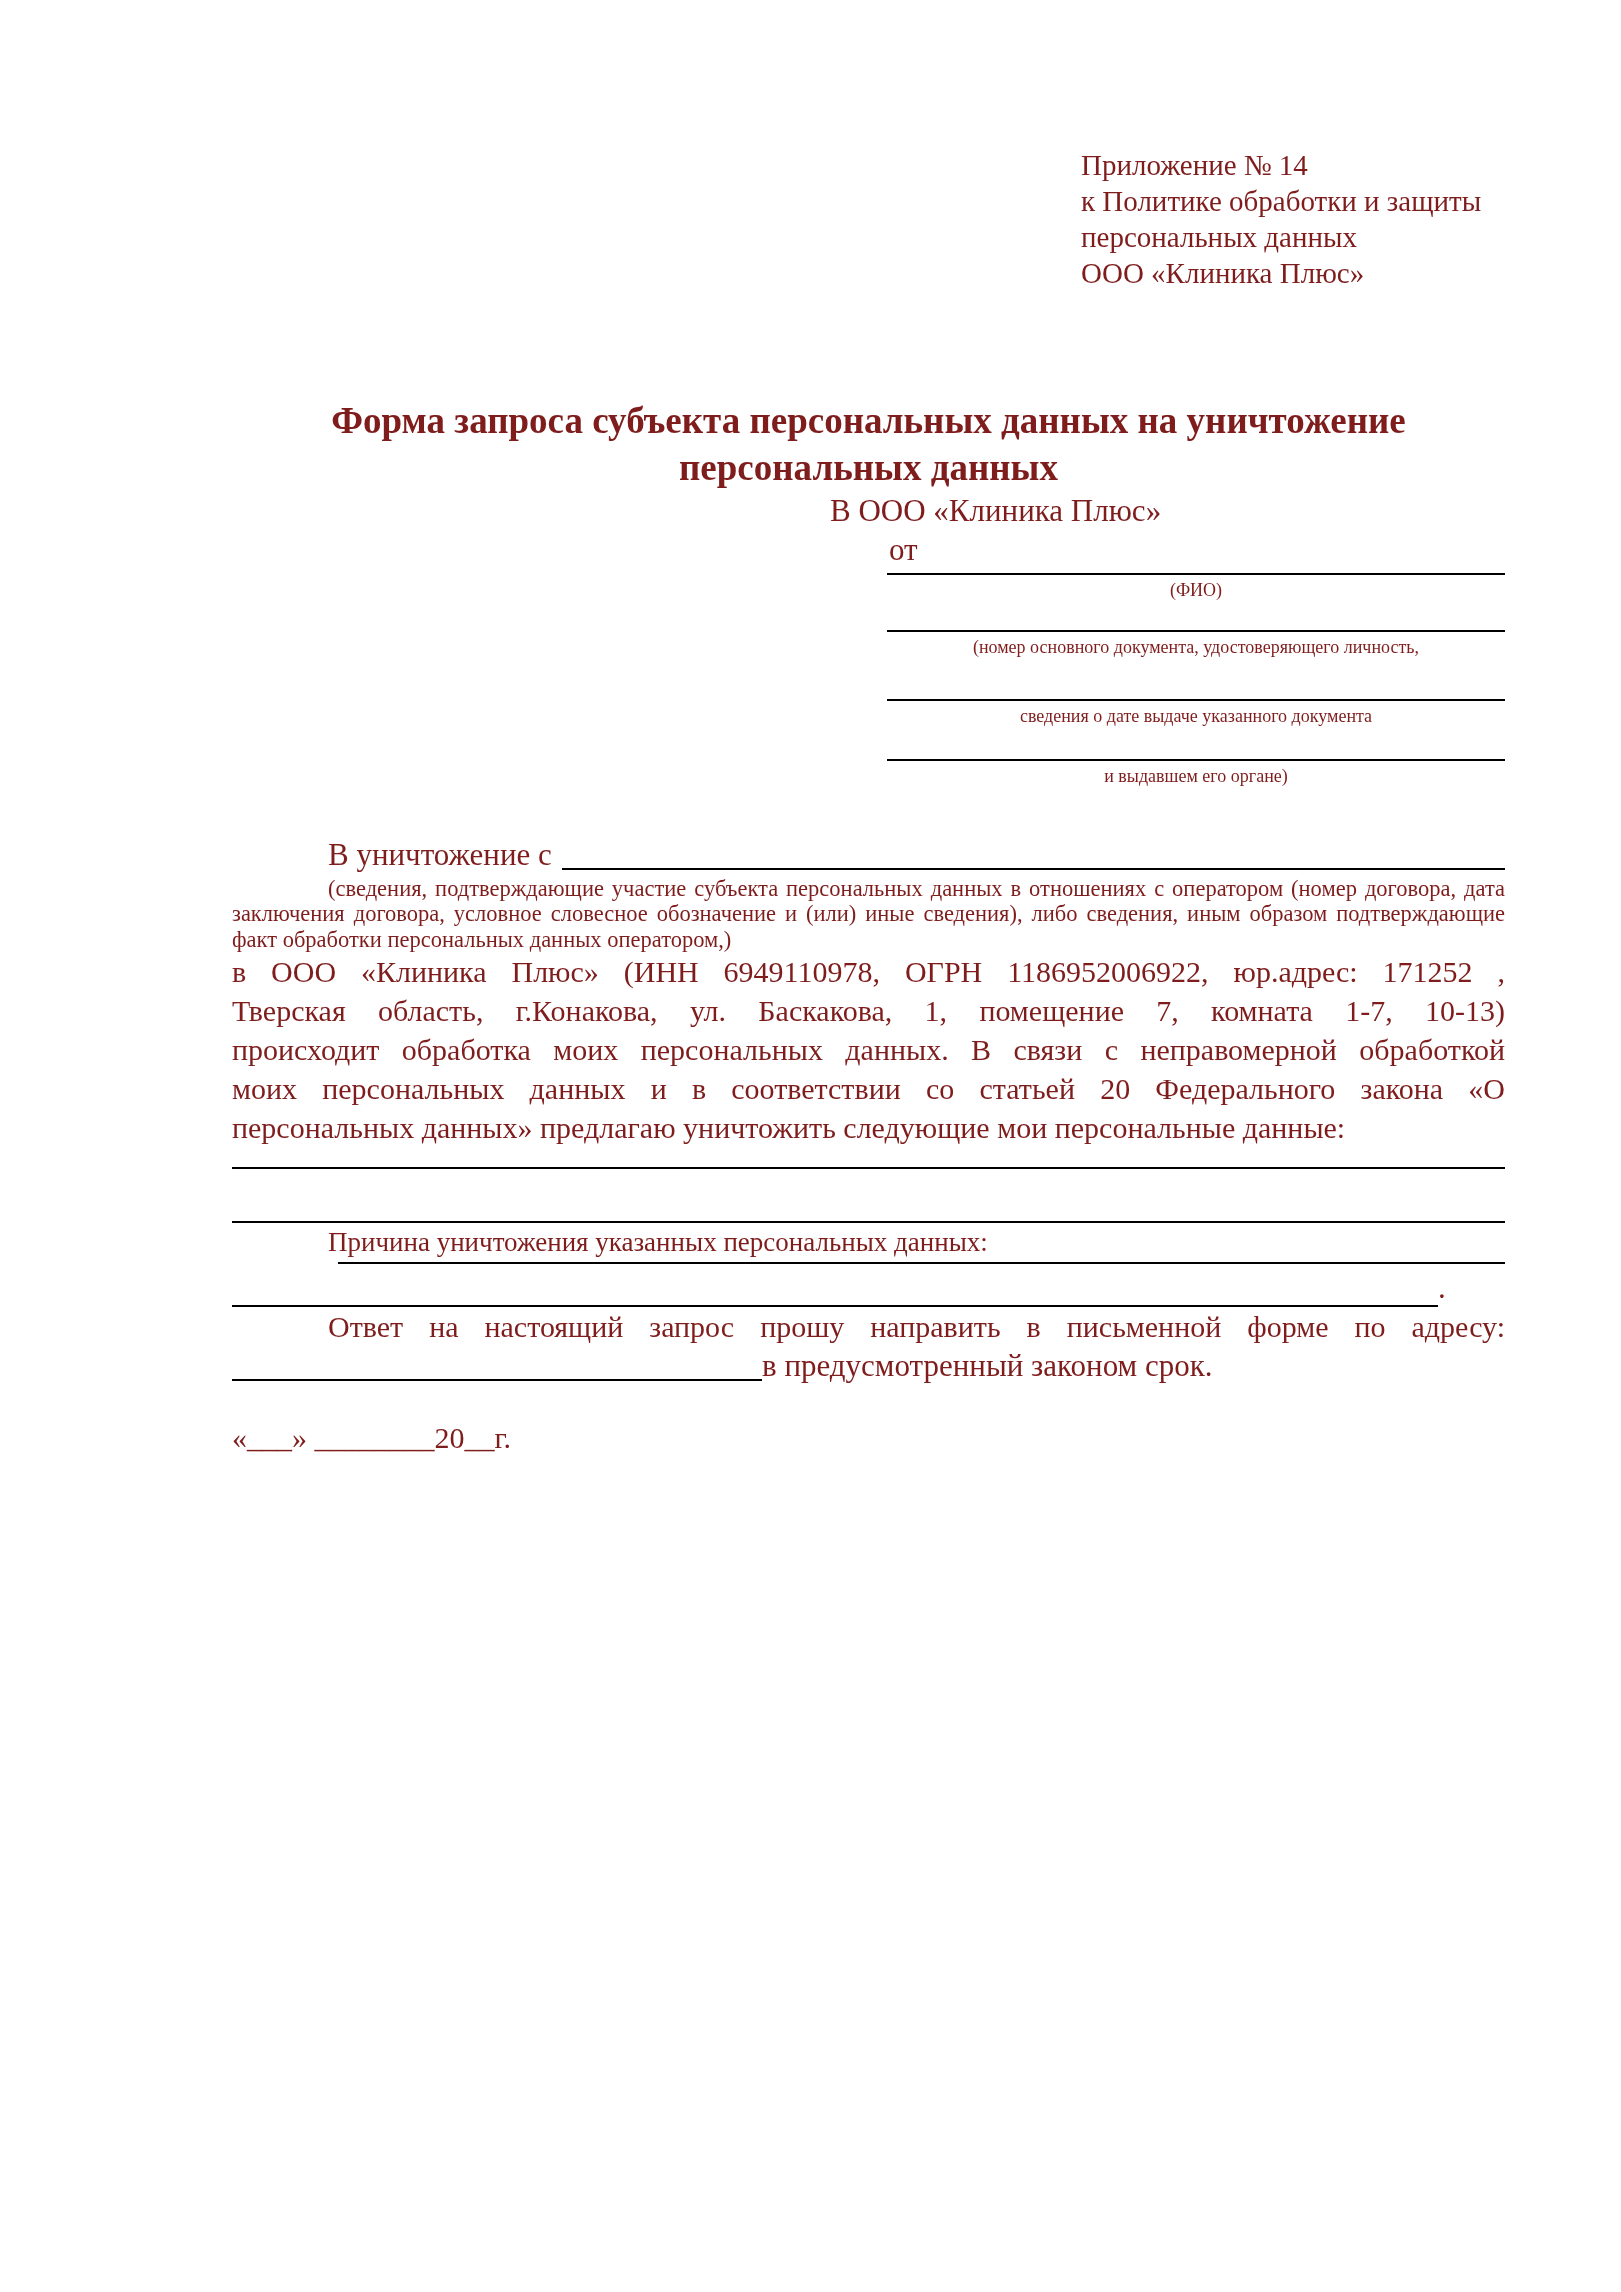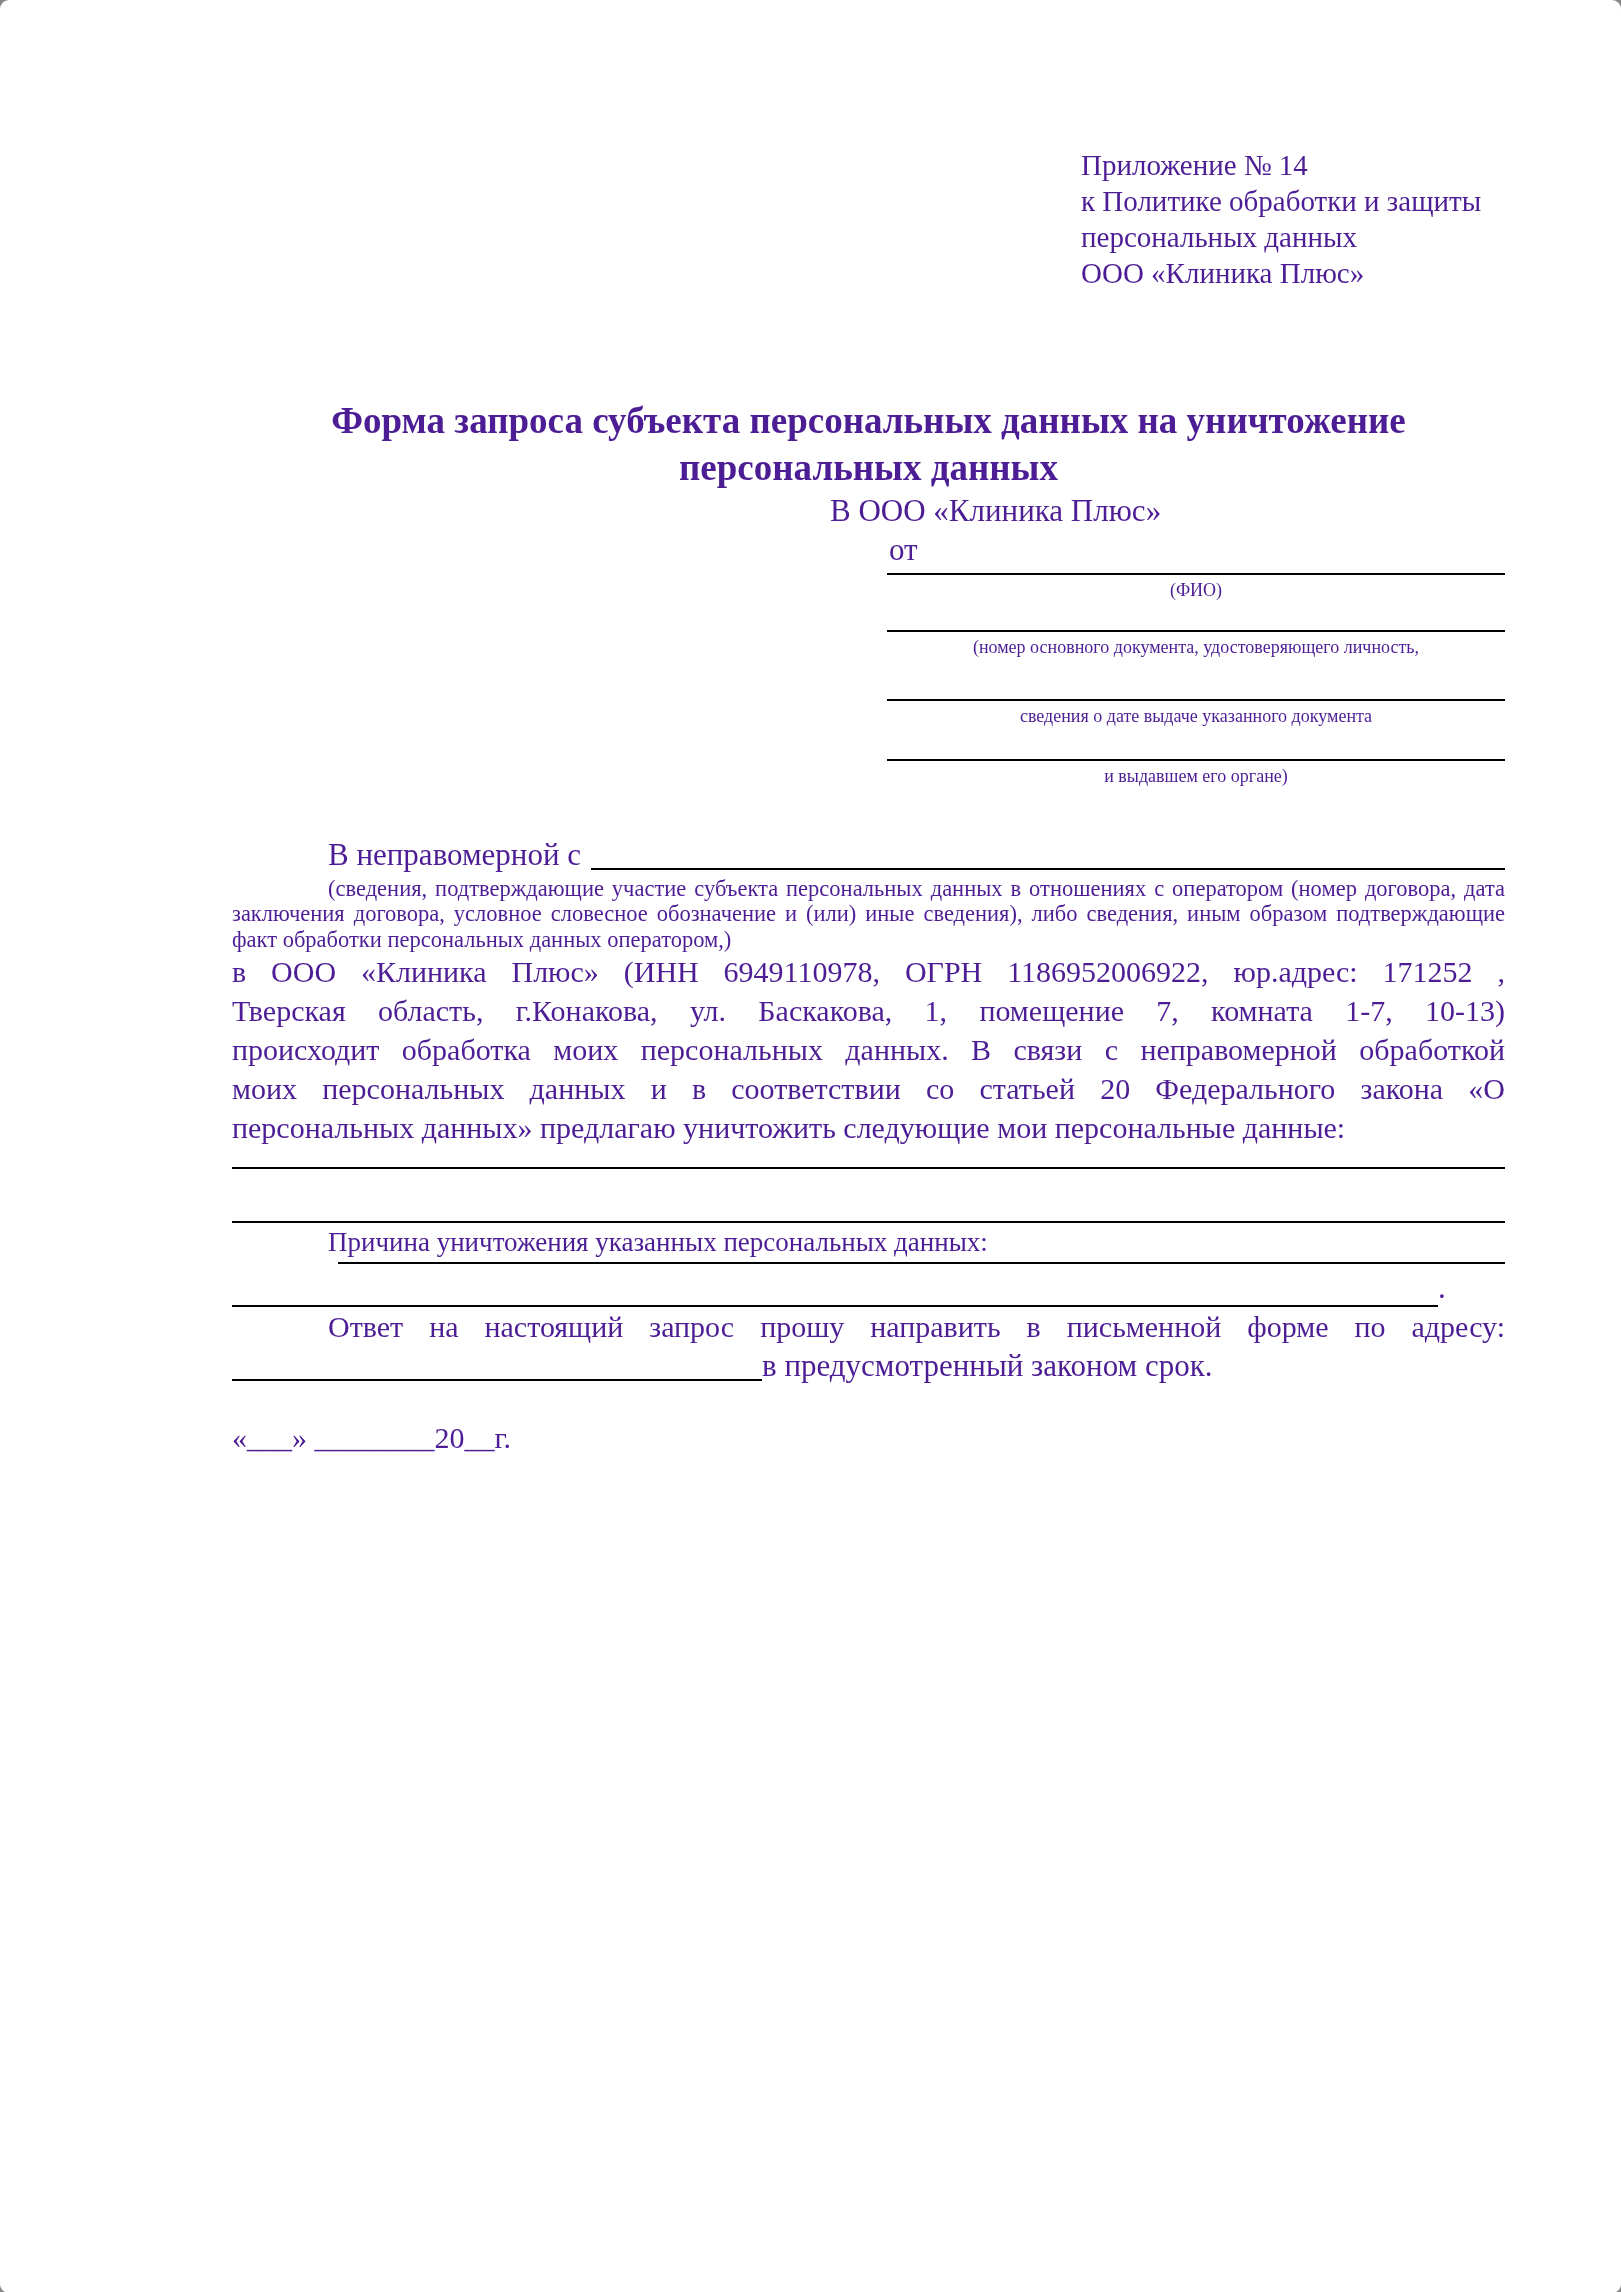--- a/index.html
+++ b/index.html
@@ -1,25 +1,24 @@
 <!DOCTYPE html>
 <html lang="ru"><head>
 <meta charset="utf-8">
 <style>
   html,body{margin:0;padding:0;background:#888;}
   .page{
     position:relative;
     width:1621px;height:2293px;
     background:#ffffff;
-    color:#4c1d95;
+    color:#7f1d1d;
     font-family:"Liberation Serif","DejaVu Serif",serif;
     box-sizing:border-box;
     padding:147px 116px 16px 232px;
     overflow:hidden;
-    border-radius:9px;
   }
   .content{width:1273px;}
 
   
   .appendix{margin-left:849px;font-size:29px;line-height:36px;white-space:nowrap;}
 
   
   .doc-title{margin:106px 0 0 0;text-align:center;font-weight:bold;font-size:37px;line-height:47px;}
 
   
@@ -95,21 +94,21 @@
       <div class="field-caption">(ФИО)</div>
       <div class="field-rule fr-2"></div>
       <div class="field-caption">(номер основного документа, удостоверяющего личность,</div>
       <div class="field-rule fr-3"></div>
       <div class="field-caption">сведения о дате выдаче указанного документа</div>
       <div class="field-rule fr-4"></div>
       <div class="field-caption">и выдавшем его органе)</div>
     </div>
 
     <div class="accordance">
-      <span class="lbl">В неправомерной с</span>
+      <span class="lbl">В уничтожение с</span>
       <span class="fill-line"></span>
     </div>
 
     <div class="fine-print">(сведения, подтверждающие участие субъекта персональных данных в отношениях с оператором (номер договора, дата заключения договора, условное словесное обозначение и (или) иные сведения), либо сведения, иным образом подтверждающие факт обработки персональных данных оператором,)</div>
 
     <div>
       <div class="par-line">в ООО «Клиника Плюс» (ИНН 6949110978, ОГРН 1186952006922, юр.адрес: 171252 ,</div>
       <div class="par-line">Тверская область, г.Конакова, ул. Баскакова, 1, помещение 7, комната 1-7, 10-13)</div>
       <div class="par-line">происходит обработка моих персональных данных. В связи с неправомерной обработкой</div>
       <div class="par-line">моих персональных данных и в соответствии со статьей 20 Федерального закона «О</div>

